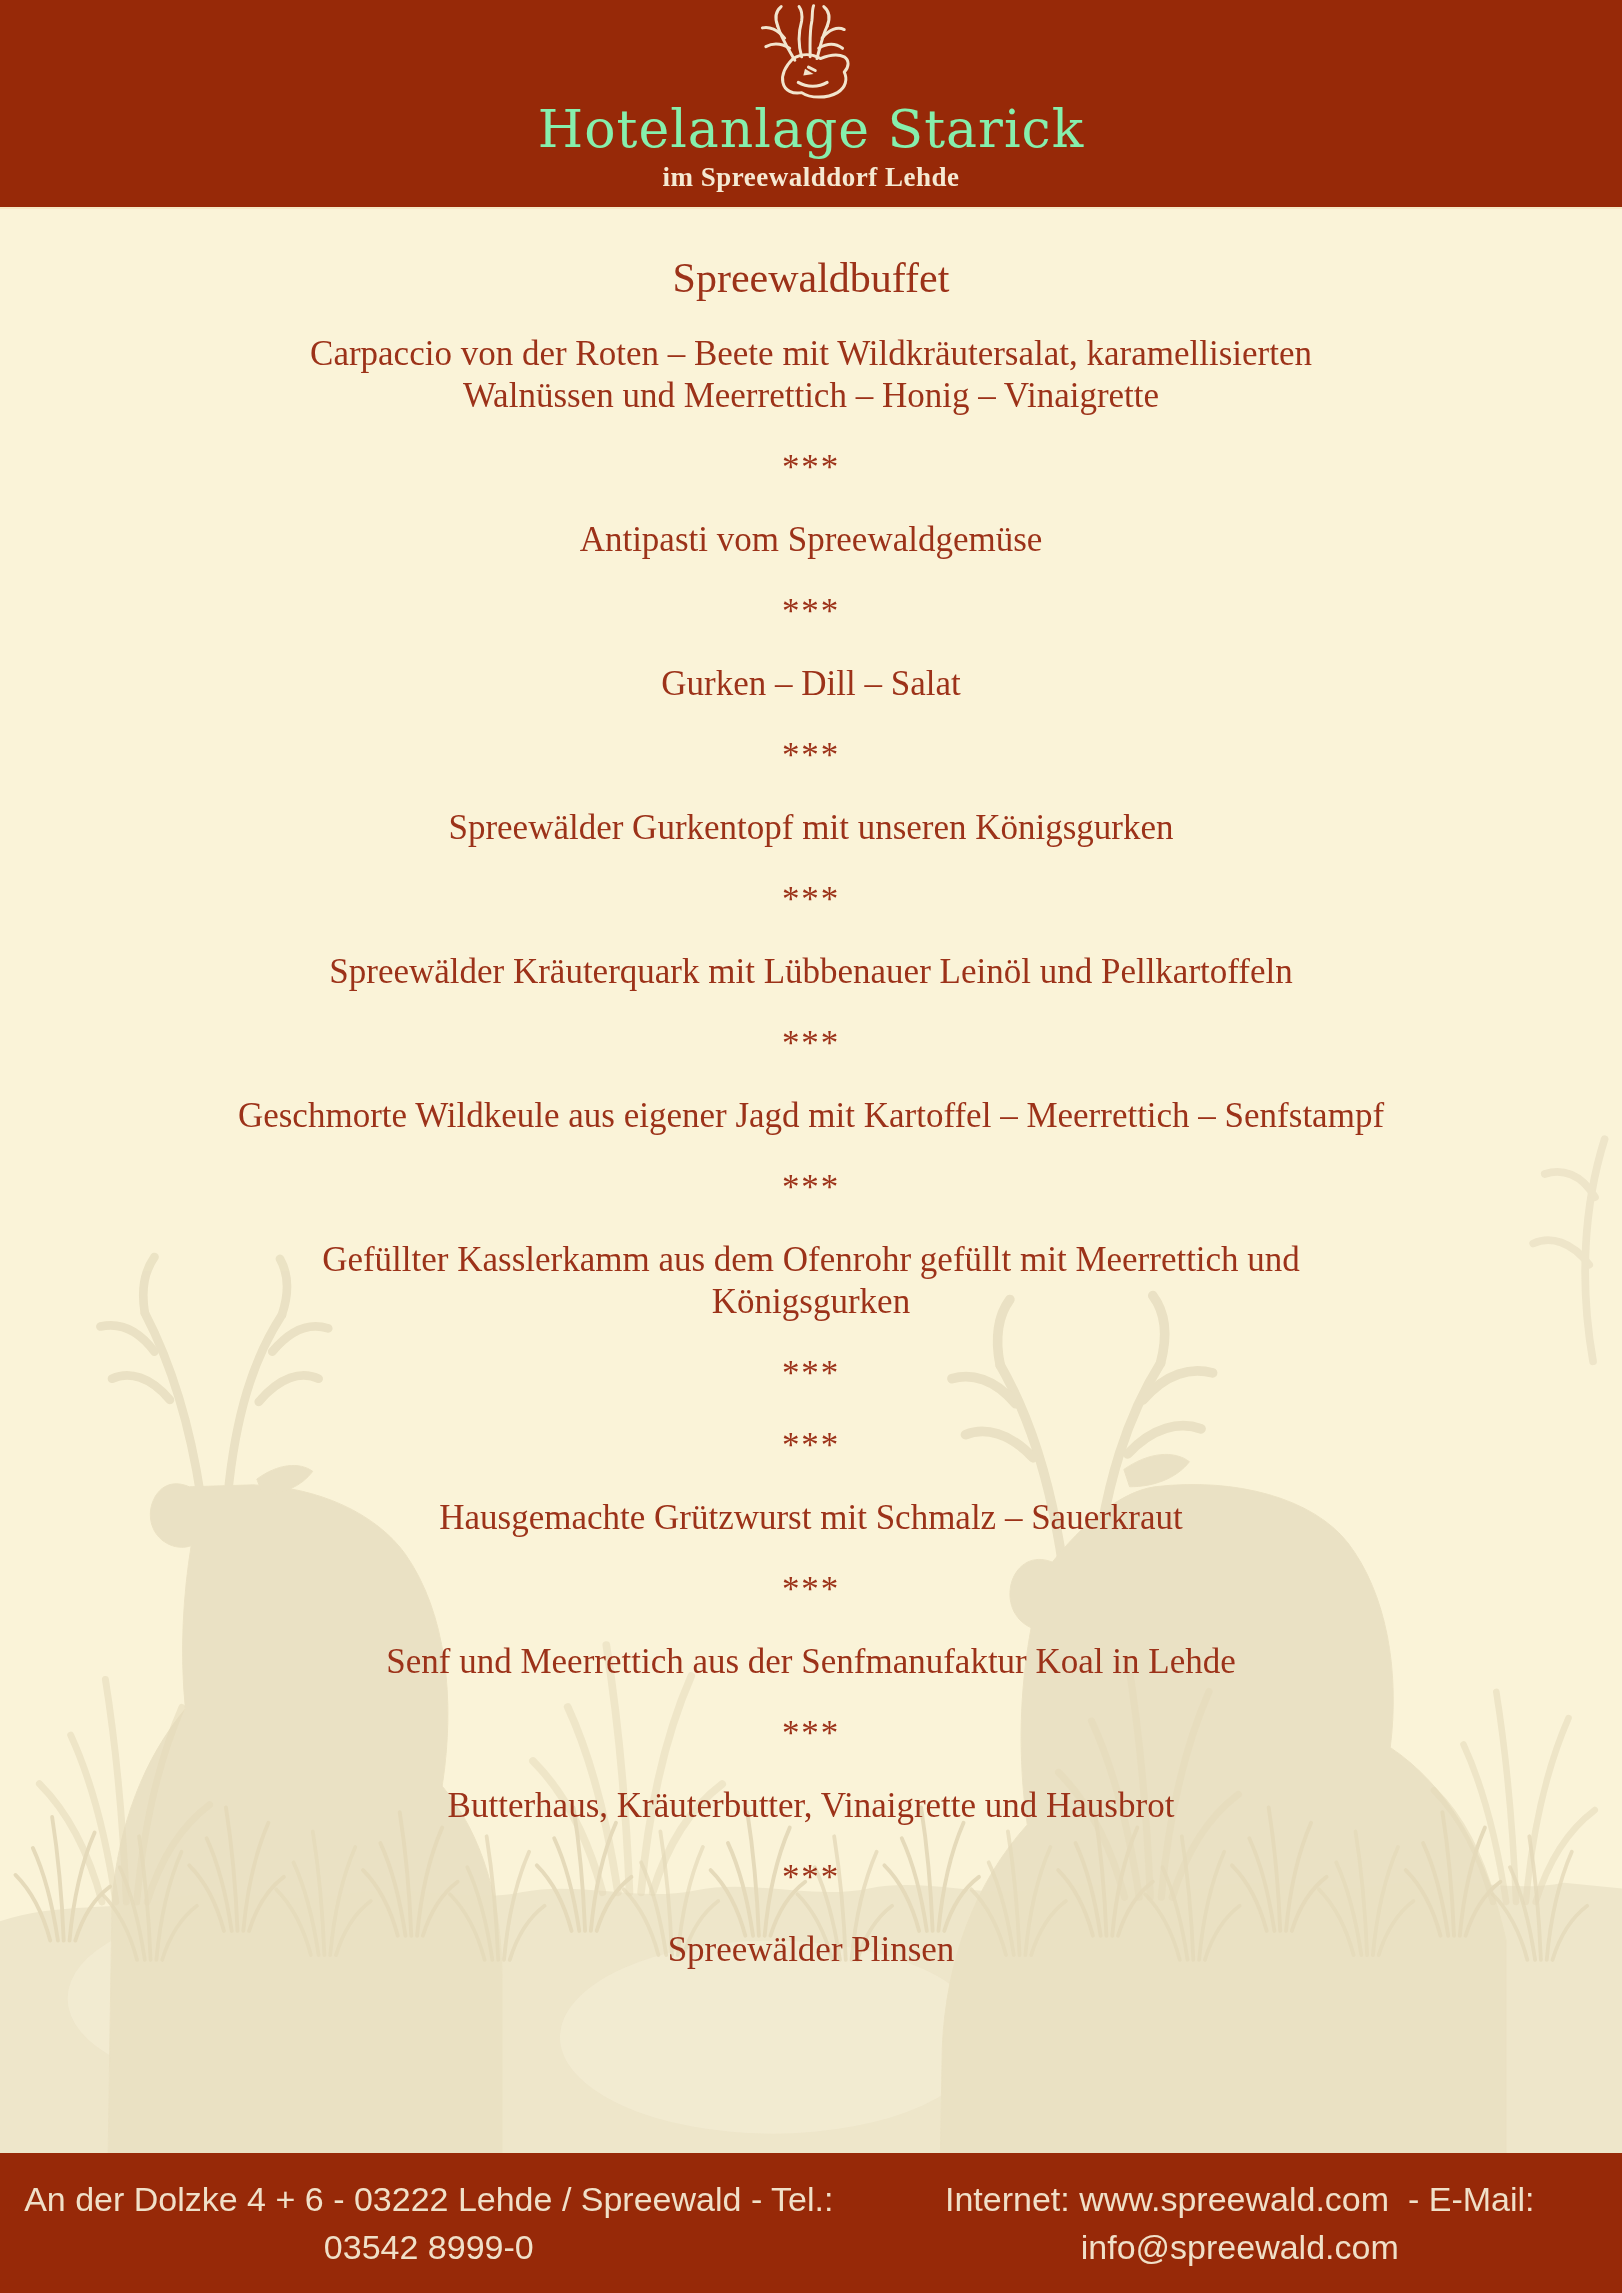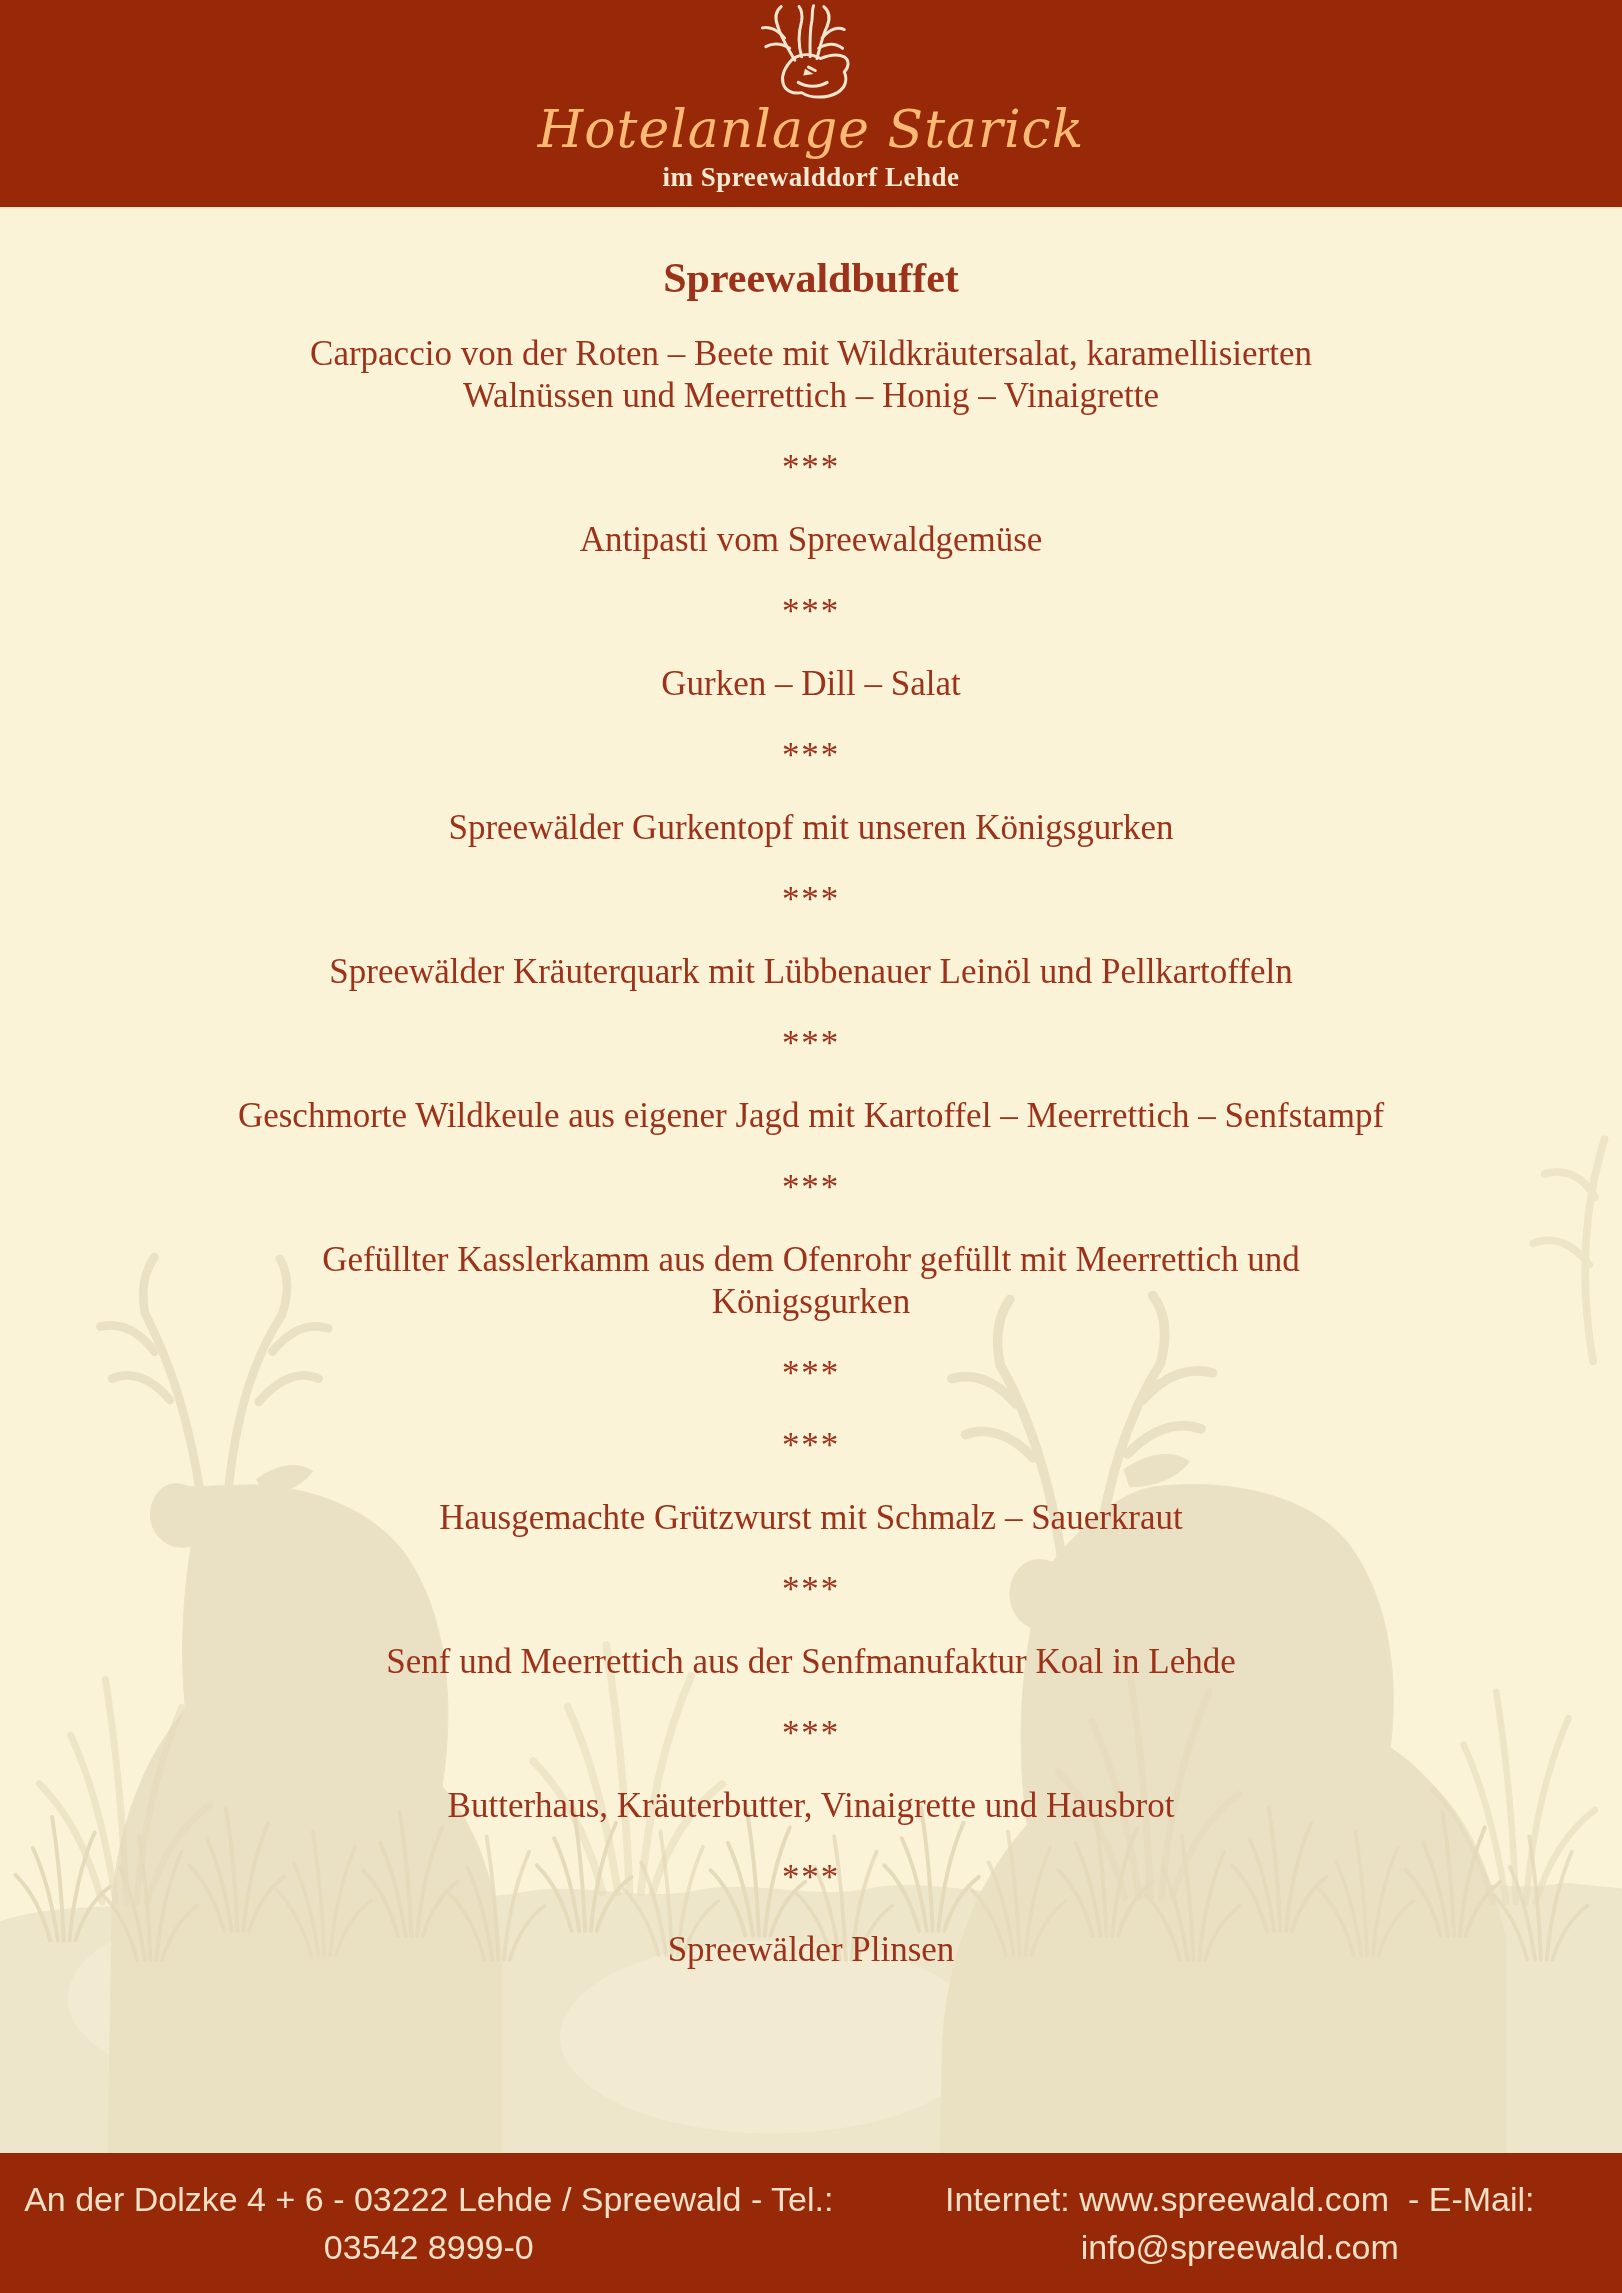--- a/index.html
+++ b/index.html
@@ -15,35 +15,35 @@
     display:flex;flex-direction:column;align-items:center;justify-content:flex-start;
   }
   .band.footer{
     bottom:0;height:140px;border-top:2.9px solid #F6E8C4;
     display:flex;flex-direction:row;align-items:center;justify-content:center;
     font-family:"Liberation Sans",sans-serif;font-size:34px;line-height:1.42;
     color:#F0E0C8;text-align:center;white-space:pre-wrap;
   }
   .logo-wrap{margin-top:3.9px;height:98px;}
   .brand-title{
-    font-family:"DejaVu Serif",serif;font-style:italic;font-weight:400;
-    font-size:52px;line-height:1.05;color:#fdba74;letter-spacing:1px;
+    font-family:"DejaVu Serif",serif;font-weight:400;
+    font-size:52px;line-height:1.05;color:#86efac;letter-spacing:1px;
   }
   .brand-sub{
     font-family:Liberation Serif, serif;font-weight:700;
     font-size:27px;color:#F5E9D2;margin-top:5.8px;letter-spacing:0.5px;
   }
   
   .menu{
     position:absolute;top:207px;bottom:140px;left:0;right:0;
     display:flex;flex-direction:column;align-items:center;
     gap:30px;padding-top:46px;z-index:2;
   }
   .menu-title{
-    font-size:42px;font-weight:700;color:#9C3219;line-height:1.2;
+    font-size:42px;font-weight:400;color:#9C3219;line-height:1.2;
   }
   .menu-item{
     font-size:35px;color:#9C3219;line-height:1.2;text-align:center;
     white-space:pre-line;
   }
   .menu-sep{
     font-size:35px;color:#9C3219;line-height:1.2;letter-spacing:1.9px;
   }
   
   .wm{position:absolute;left:0;bottom:140px;width:1622px;height:1120px;z-index:1;}

